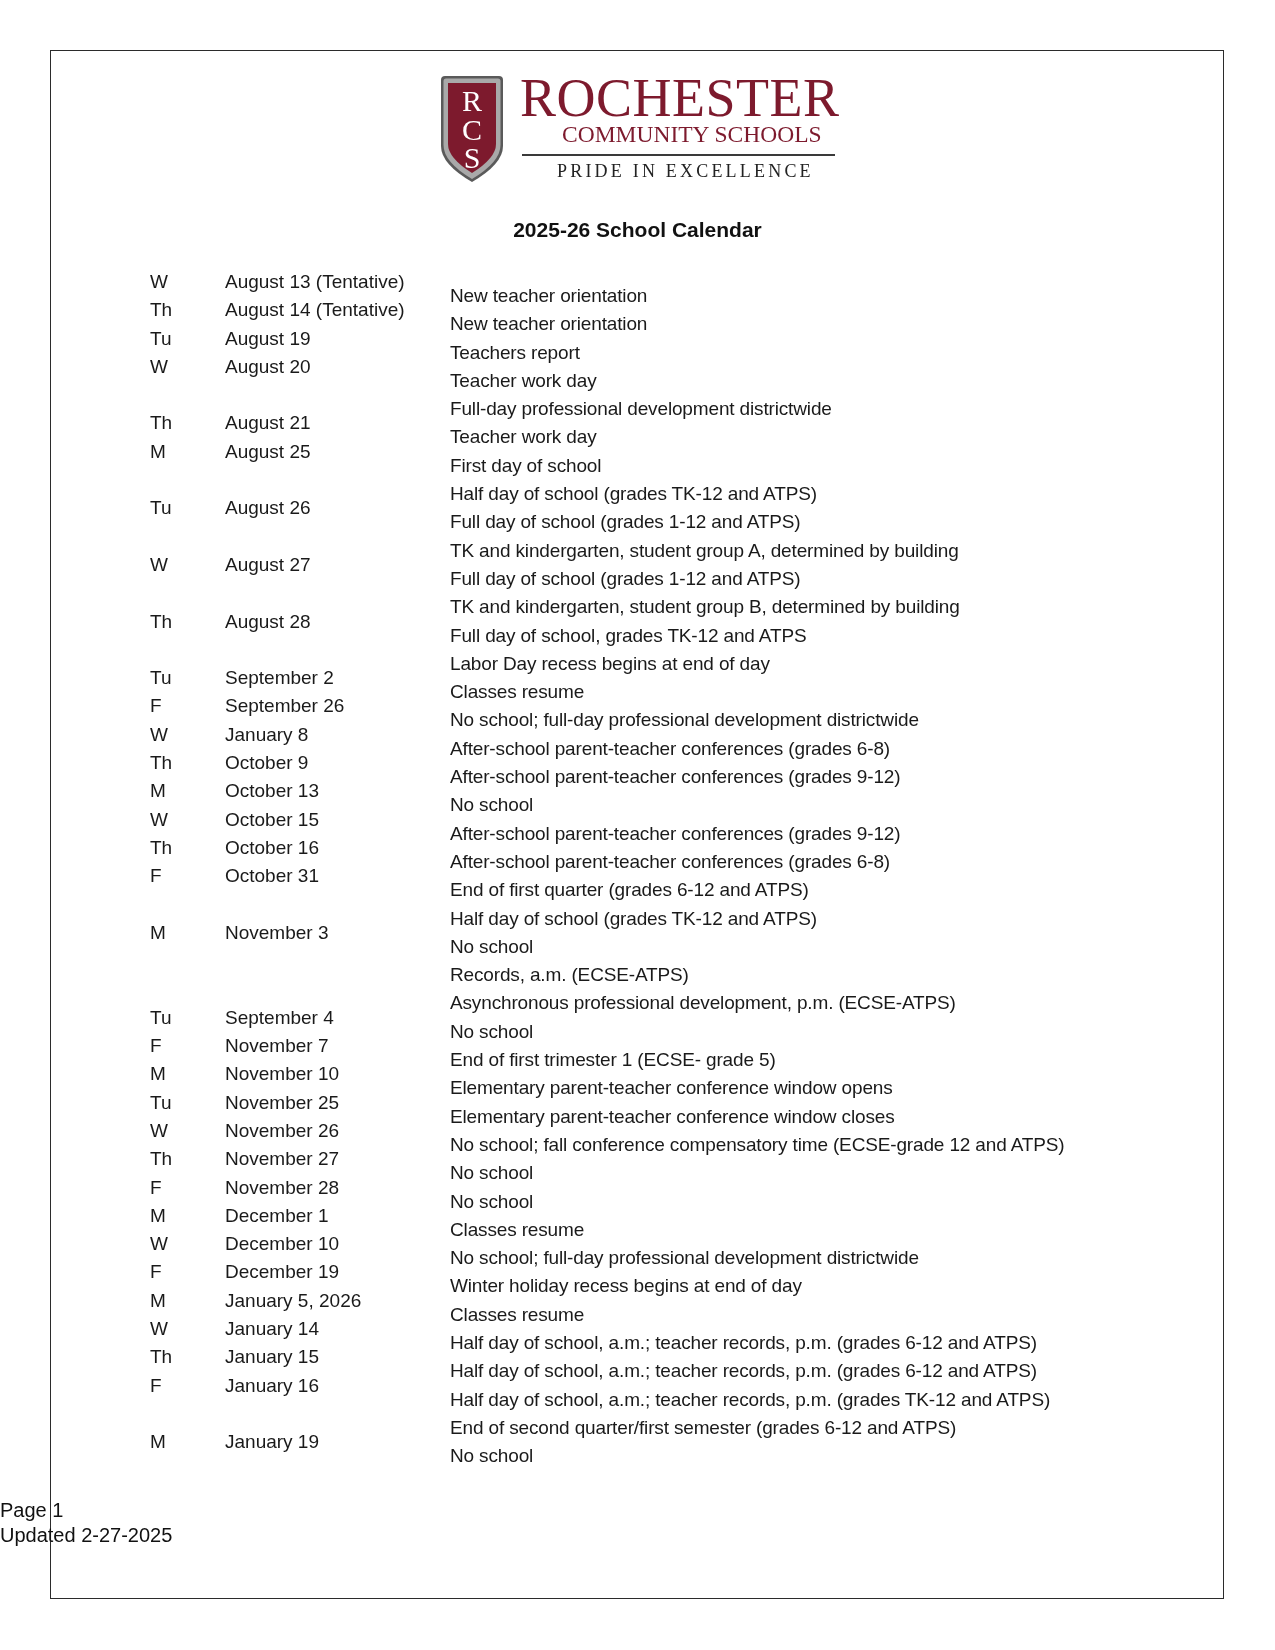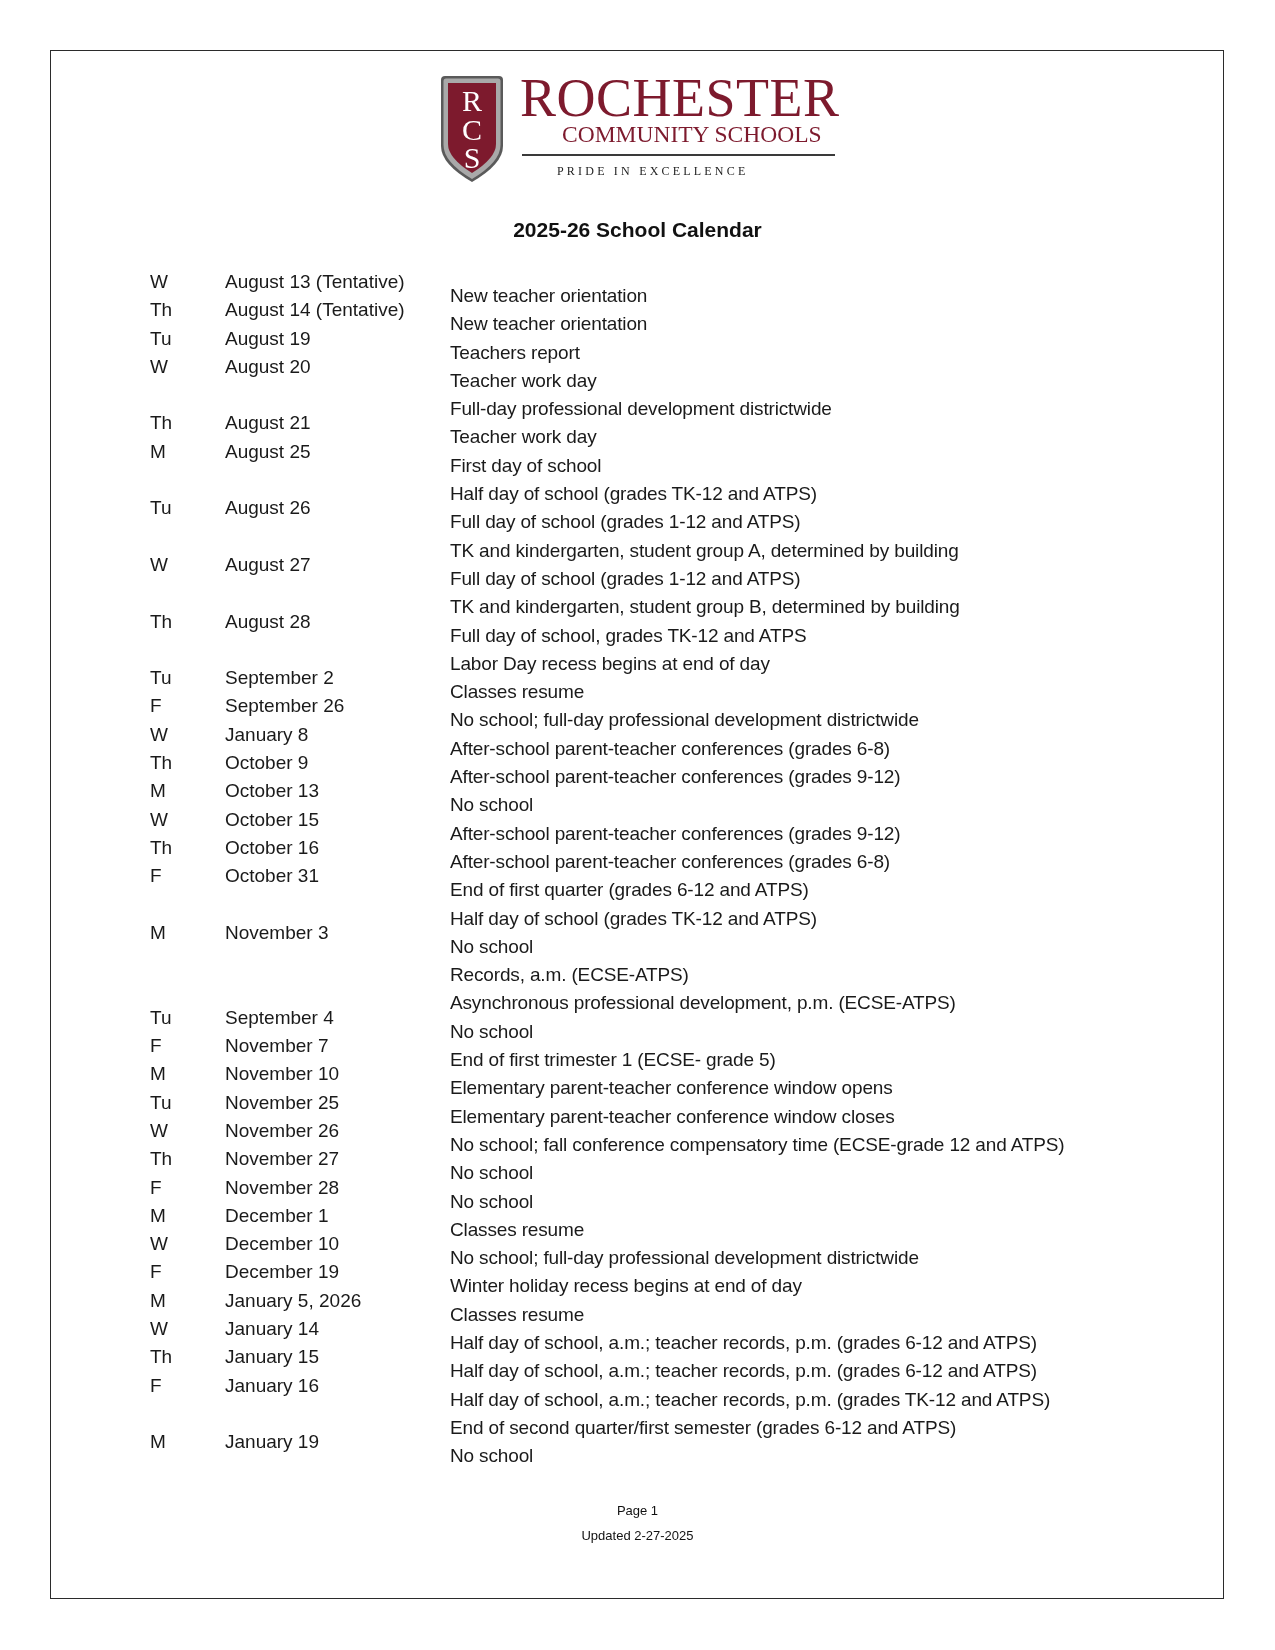--- a/index.html
+++ b/index.html
@@ -8,30 +8,30 @@
   .frame { position:absolute; left:50px; top:50px; width:1174px; height:1549px;
            border:1.5px solid #2b2b2b; box-sizing:border-box; }
   .logo { position:absolute; left:437px; top:74px; width:400px; height:112px; }
   .shield { position:absolute; left:0; top:0; width:70px; height:110px; }
   .brand-name { position:absolute; left:83px; top:2px; font-family:"Liberation Serif", serif;
                 font-size:54px; letter-spacing:0.5px; color:#7d1a2d; line-height:45px; white-space:nowrap; }
   .brand-sub { position:absolute; left:85px; top:48px; font-family:"Liberation Serif", serif;
                font-size:23.5px; letter-spacing:0px; color:#7d1a2d; line-height:24px; white-space:nowrap;margin-left:40px; }
   .brand-rule { position:absolute; left:85px; top:80px; width:313px; height:2px; background:#3a3a3a; }
   .brand-tag { position:absolute; left:120px; top:89px; font-family:"Liberation Serif", serif;
-               font-size:12px; letter-spacing:3.2px; color:#222; line-height:16px; white-space:nowrap; }
+               font-size:18px; letter-spacing:3.2px; color:#222; line-height:16px; white-space:nowrap; }
   .title { position:absolute; left:0; width:1275px; top:218px; text-align:center;
            font-weight:bold; font-size:21px; color:#111; }
   .rows { position:absolute; left:150px; top:268px; width:1060px; }
   .row { position:relative; height:28.3px; font-size:19px; line-height:28.3px; white-space:nowrap; }
   .c-day { position:absolute; left:0; }
   .c-date { position:absolute; left:75px; }
   .c-event { position:absolute; left:300px; letter-spacing:-0.15px;margin-top:14px; }
-  .footer { position:absolute; left:0; width:1275px; top:1498px; text-align:center;
-            font-size:13px; line-height:25px; color:#111; }
+  .footer { position:absolute; left:0; width:1275px; top:1498px; 
+            font-size:20px; line-height:25px; color:#111; }
 </style>
 </head>
 <body>
 
 <div class="frame"></div>
 
 <div class="logo">
   <svg class="shield" viewBox="0 0 70 110" width="70" height="110">
     <path d="M4 6 Q4 2 8 2 L62 2 Q66 2 66 6 L66 72 Q66 90 35 108 Q4 90 4 72 Z" fill="#5a5a5a"></path>
     <path d="M6.5 7 Q6.5 4.5 9 4.5 L61 4.5 Q63.5 4.5 63.5 7 L63.5 71 Q63.5 88 35 105 Q6.5 88 6.5 71 Z" fill="#a9a9a9"></path>

